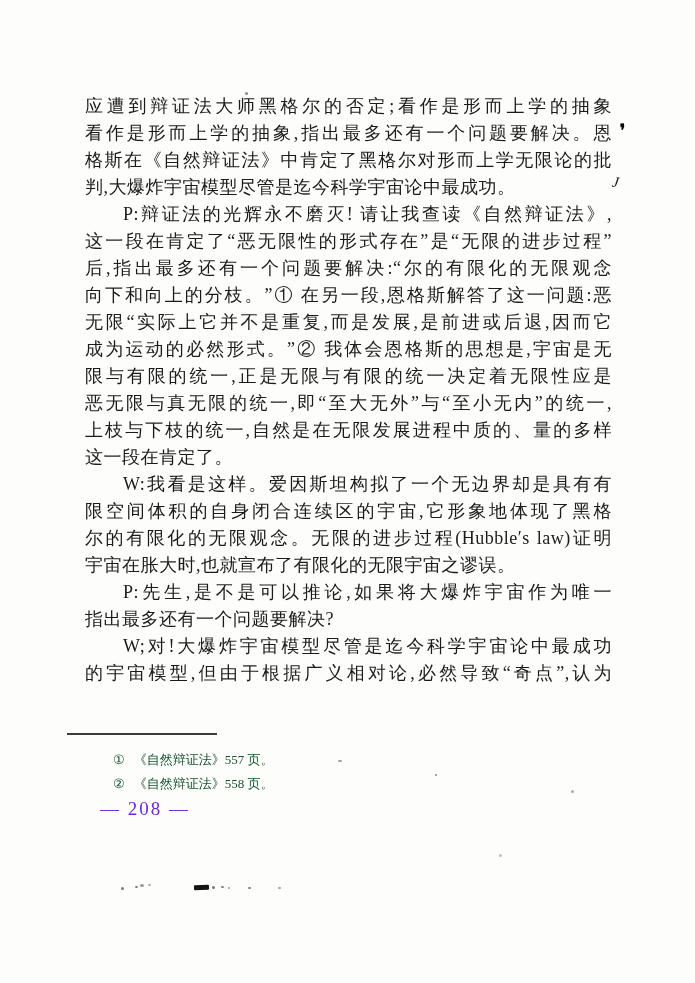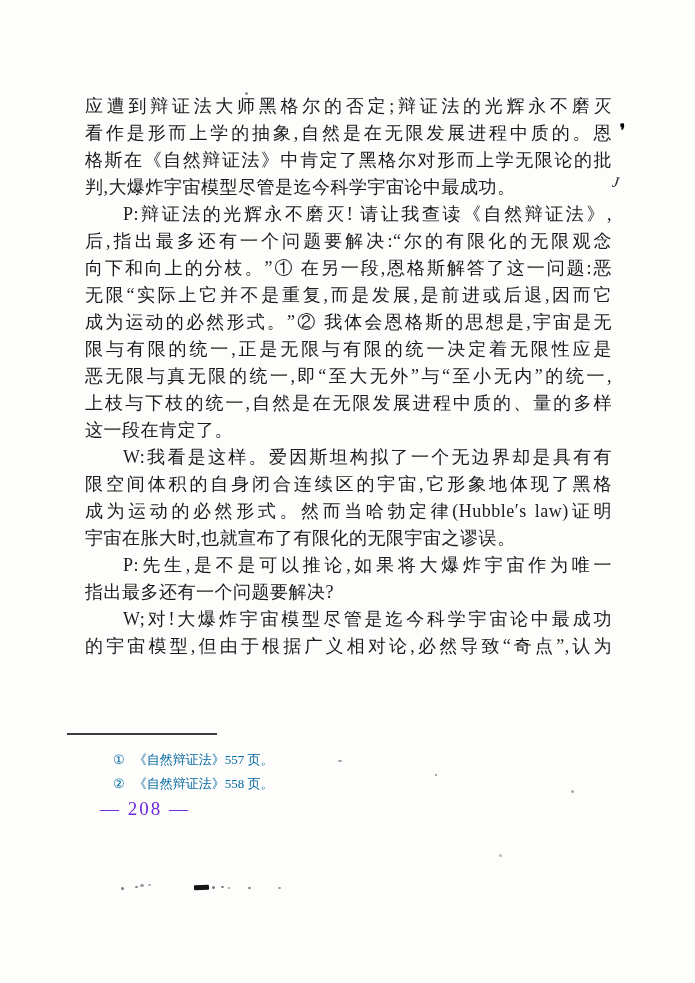--- a/index.html
+++ b/index.html
@@ -31,21 +31,21 @@
     position:absolute;
     left:67px;top:733px;
     width:150px;height:2px;
     background:#3c3c3c;
   }
   .footnote{
     position:absolute;
     left:113px;
     font-size:13px;
     line-height:16px;
-    color:#0369a1;
+    color:#14532d;
     white-space:nowrap;
   }
   .footnote .fn-marker{margin-right:9px;}
   .fn-1{top:752px;}
   .fn-2{top:776px;}
   .page-number{
     position:absolute;
     left:100px;top:798px;
     font-size:19px;
     letter-spacing:2px;
@@ -70,36 +70,37 @@
     border-radius:1px;
   }
   .sp{position:absolute;border-radius:50%;background:#7a7a7a;}
 </style>
 </head>
 <body>
 
 <div class="page">
 
   <div class="body-text">
-    <div class="line">应遭到辩证法大师黑格尔的否定;辩证法的光辉永不磨灭</div>
-    <div class="line">看作是形而上学的抽象,自然是在无限发展进程中质的。恩</div>
+    <div class="line">应遭到辩证法大师黑格尔的否定;看作是形而上学的抽象</div>
+    <div class="line">看作是形而上学的抽象,指出最多还有一个问题要解决。恩</div>
     <div class="line">格斯在《自然辩证法》中肯定了黑格尔对形而上学无限论的批</div>
     <div class="line short">判,大爆炸宇宙模型尽管是迄今科学宇宙论中最成功。</div>
     <div class="line indent">P:辩证法的光辉永不磨灭! 请让我查读《自然辩证法》,</div>
+    <div class="line">这一段在肯定了“恶无限性的形式存在”是“无限的进步过程”</div>
     <div class="line">后,指出最多还有一个问题要解决:“尔的有限化的无限观念</div>
     <div class="line">向下和向上的分枝。”① 在另一段,恩格斯解答了这一问题:恶</div>
     <div class="line">无限“实际上它并不是重复,而是发展,是前进或后退,因而它</div>
     <div class="line">成为运动的必然形式。”② 我体会恩格斯的思想是,宇宙是无</div>
     <div class="line">限与有限的统一,正是无限与有限的统一决定着无限性应是</div>
     <div class="line">恶无限与真无限的统一,即“至大无外”与“至小无内”的统一,</div>
     <div class="line">上枝与下枝的统一,自然是在无限发展进程中质的、量的多样</div>
     <div class="line short">这一段在肯定了。</div>
     <div class="line indent">W:我看是这样。爱因斯坦构拟了一个无边界却是具有有</div>
     <div class="line">限空间体积的自身闭合连续区的宇宙,它形象地体现了黑格</div>
-    <div class="line">成为运动的必然形式。然而当哈勃定律(Hubble′s law)证明</div>
+    <div class="line">尔的有限化的无限观念。无限的进步过程(Hubble′s law)证明</div>
     <div class="line short">宇宙在胀大时,也就宣布了有限化的无限宇宙之谬误。</div>
     <div class="line indent">P:先生,是不是可以推论,如果将大爆炸宇宙作为唯一</div>
     <div class="line short">指出最多还有一个问题要解决?</div>
     <div class="line indent">W;对!大爆炸宇宙模型尽管是迄今科学宇宙论中最成功</div>
     <div class="line">的宇宙模型,但由于根据广义相对论,必然导致“奇点”,认为</div>
   </div>
 
   <div class="footnote-rule"></div>
 
   <div class="footnote fn-1">

